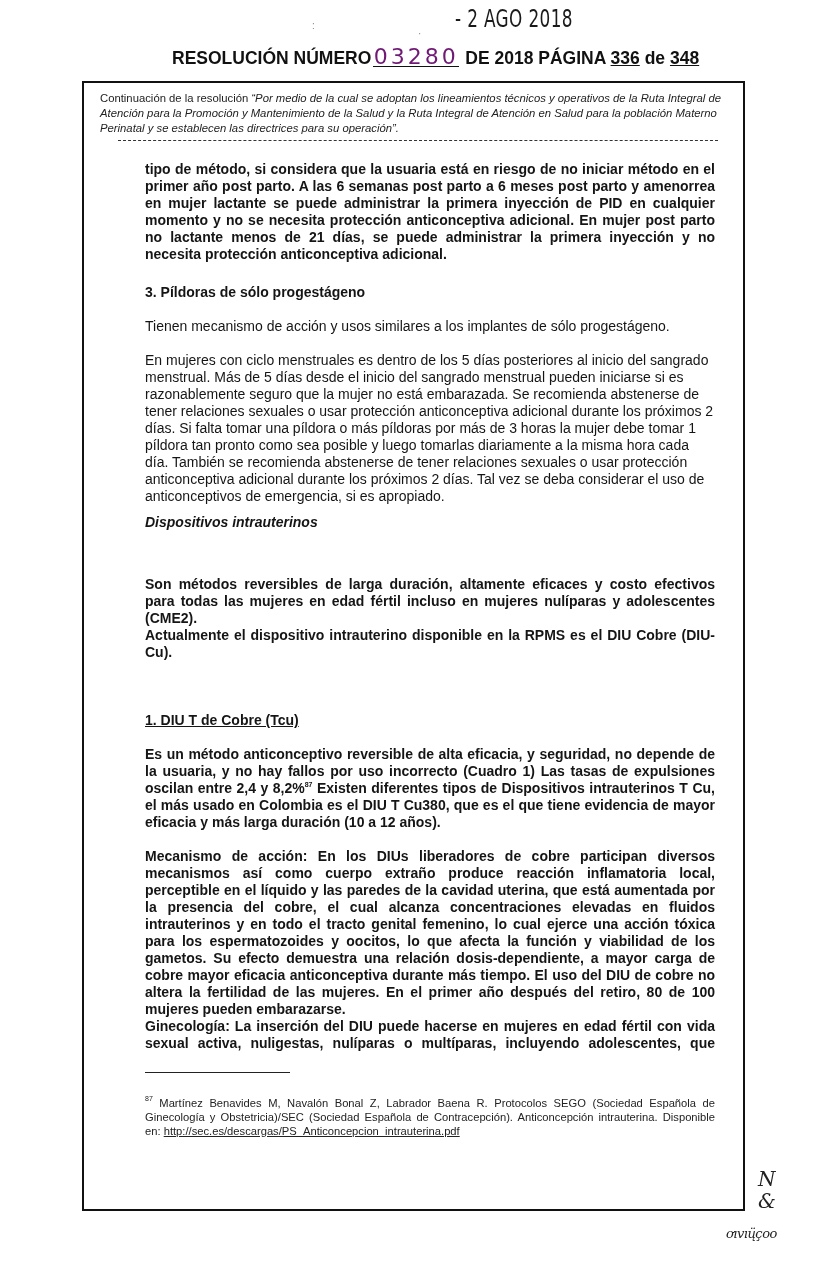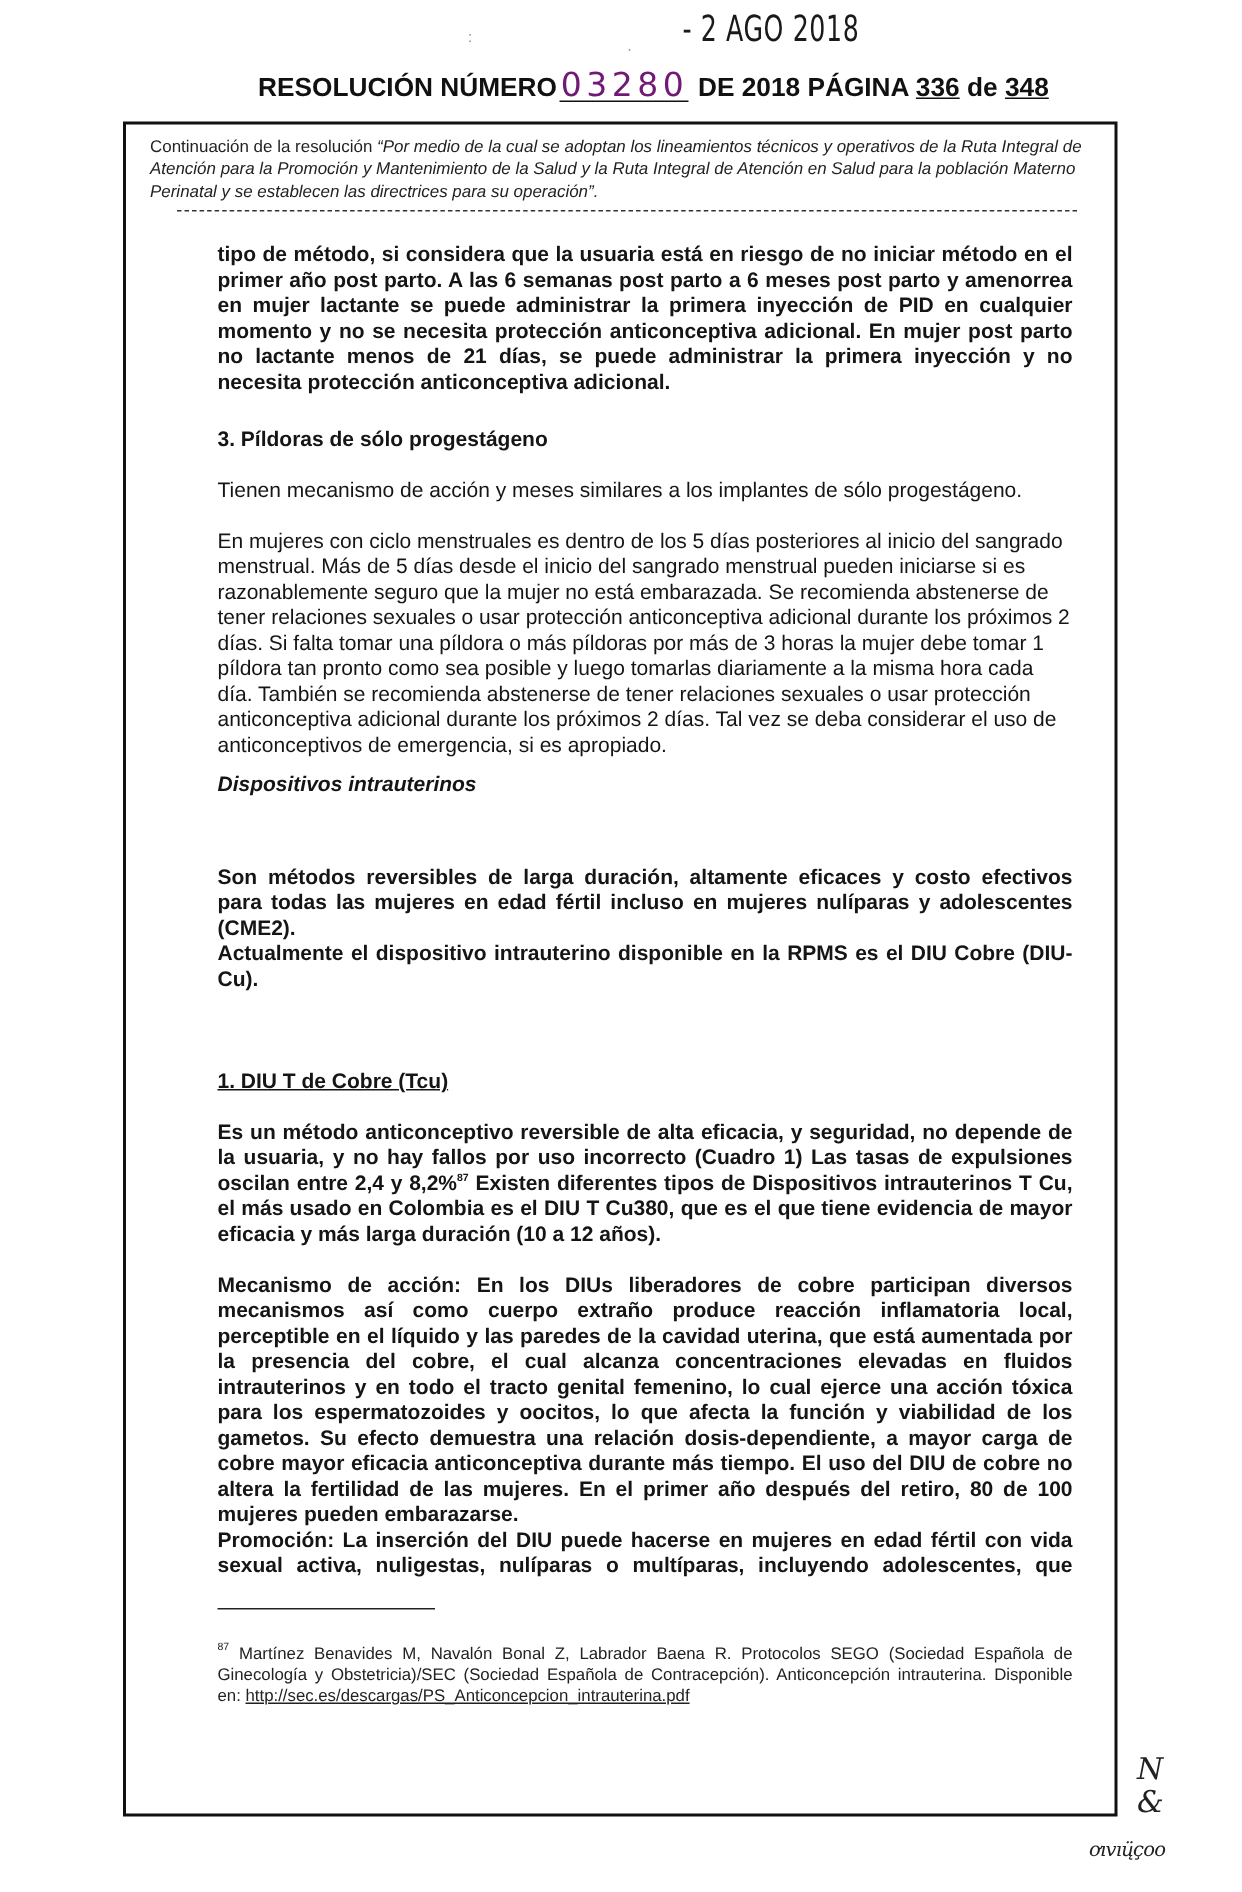--- a/index.html
+++ b/index.html
@@ -81,37 +81,37 @@
 
 <div class="continuation">
   <span>Continuación de la resolución </span><em>“Por medio de la cual se adoptan los lineamientos técnicos y operativos  de la Ruta Integral de Atención para la Promoción y Mantenimiento de la Salud y la Ruta Integral de Atención en Salud para la población Materno Perinatal y se establecen las directrices para su operación”.</em>
 </div>
 <div class="dash-rule"></div>
 
 <p class="body-text justify" style="top:161px;margin:0;">tipo de método, si considera que la usuaria está en riesgo de no iniciar método en el primer año post parto. A las 6 semanas post parto a 6 meses post parto y amenorrea en mujer lactante se puede administrar la primera inyección de PID en cualquier momento y no se necesita protección anticonceptiva adicional. En mujer post parto no lactante menos de 21 días, se puede administrar la primera inyección y no necesita protección anticonceptiva adicional.</p>
 
 <div class="body-text heading" style="top:284px;">3.  Píldoras de sólo progestágeno</div>
 
-<p class="body-text" style="top:318px;margin:0;">Tienen mecanismo de acción y meses similares a los implantes de sólo progestágeno.</p>
+<p class="body-text" style="top:318px;margin:0;">Tienen mecanismo de acción y usos similares a los implantes de sólo progestágeno.</p>
 
 <p class="body-text" style="top:352px;margin:0;">En mujeres con ciclo menstruales es dentro de los 5 días posteriores al inicio del sangrado menstrual. Más de 5 días desde el inicio del sangrado menstrual pueden iniciarse si es razonablemente seguro que la mujer no está embarazada. Se recomienda abstenerse de tener relaciones sexuales o usar protección anticonceptiva adicional durante los próximos 2 días. Si falta tomar una píldora o más píldoras por más de 3 horas la mujer debe tomar 1 píldora tan pronto como sea posible y luego tomarlas diariamente a la misma hora cada día. También se recomienda abstenerse de tener relaciones sexuales o usar protección anticonceptiva adicional durante los próximos 2 días. Tal vez se deba considerar el uso de anticonceptivos de emergencia, si es apropiado.</p>
 
 <div class="body-text italic-heading" style="top:514px;">Dispositivos intrauterinos</div>
 
 <p class="body-text justify" style="top:576px;margin:0;">Son métodos reversibles de larga duración, altamente eficaces y costo efectivos para todas las mujeres en edad fértil incluso en mujeres nulíparas y adolescentes (CME2).</p>
 
 <p class="body-text justify" style="top:627px;margin:0;">Actualmente el dispositivo intrauterino disponible en la RPMS es el DIU Cobre (DIU-Cu).</p>
 
 <div class="body-text heading" style="top:712px;text-decoration:underline;">1.  DIU T de Cobre (Tcu)</div>
 
 <p class="body-text justify" style="top:746px;margin:0;"><span>Es un método anticonceptivo reversible de alta eficacia, y seguridad, no depende de la usuaria, y no hay fallos por uso incorrecto (Cuadro 1) Las tasas de expulsiones oscilan entre 2,4 y 8,2%</span><sup>87</sup><span>  Existen diferentes tipos de Dispositivos intrauterinos T Cu, el más usado en Colombia es el DIU T Cu380, que es el que tiene evidencia de mayor eficacia y más larga duración (10 a 12 años).</span></p>
 
 <p class="body-text justify" style="top:848px;margin:0;"><b>Mecanismo de acción</b><span>: En los DIUs liberadores de cobre participan diversos mecanismos así como cuerpo extraño produce reacción inflamatoria local, perceptible en el líquido y las paredes de la cavidad uterina, que está aumentada por la presencia del cobre, el cual alcanza concentraciones elevadas en fluidos intrauterinos y en todo el tracto genital femenino, lo cual ejerce una acción tóxica para los espermatozoides y oocitos, lo que afecta la función y viabilidad de los gametos. Su efecto demuestra una relación dosis-dependiente, a mayor carga de cobre mayor eficacia anticonceptiva durante más tiempo. El uso del DIU de cobre no altera la fertilidad de las mujeres. En el primer año después del retiro, 80 de 100 mujeres pueden embarazarse.</span></p>
 
-<p class="body-text justify" style="top:1018px;margin:0;text-align-last:justify;"><b>Promoción</b><span>: La inserción del DIU puede hacerse en mujeres en edad fértil con vida sexual activa, nuligestas, nulíparas o multíparas, incluyendo adolescentes, que</span></p>
+<p class="body-text justify" style="top:1018px;margin:0;text-align-last:justify;"><b>Ginecología</b><span>: La inserción del DIU puede hacerse en mujeres en edad fértil con vida sexual activa, nuligestas, nulíparas o multíparas, incluyendo adolescentes, que</span></p>
 
 <div class="footnote-rule"></div>
 
 <div class="footnote">
   <sup>87</sup><span> Martínez Benavides M, Navalón Bonal Z, Labrador Baena R. Protocolos SEGO (Sociedad Española de Ginecología y Obstetricia)/SEC (Sociedad Española de Contracepción). Anticoncepción intrauterina. Disponible en: </span><a>http://sec.es/descargas/PS_Anticoncepcion_intrauterina.pdf</a>
 </div>
 
 <div class="sig-initials">N<br>&amp;</div>
 <div class="sig-name">ơıvıų̈çoo</div>
 

